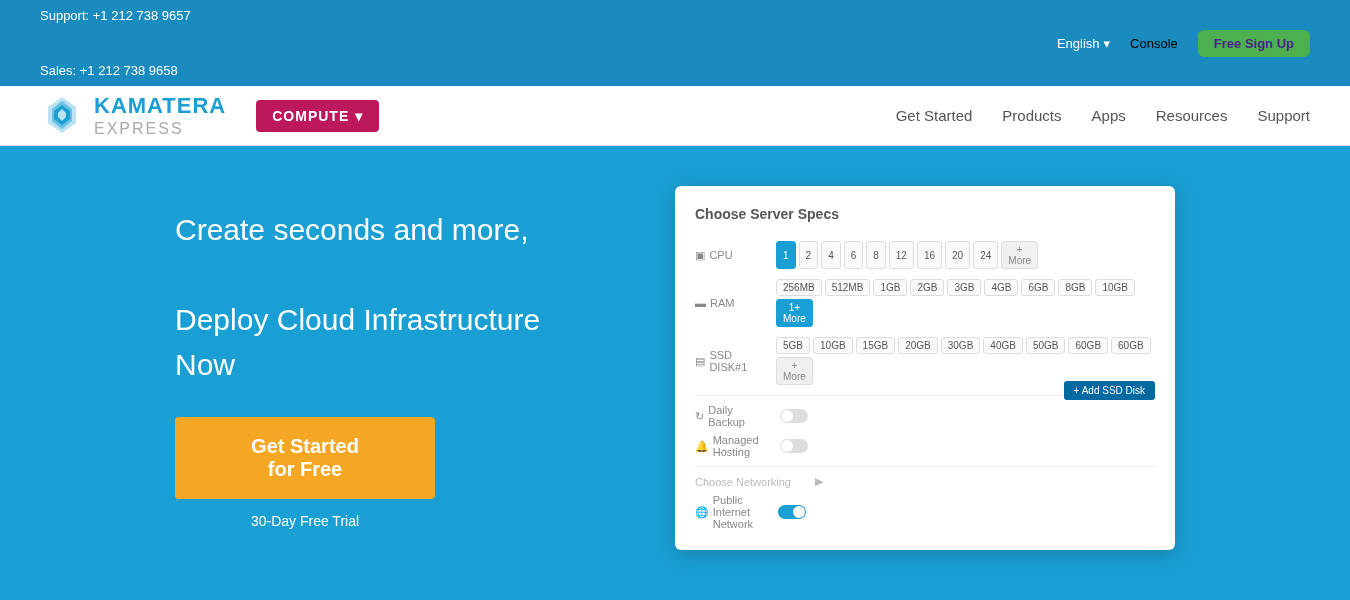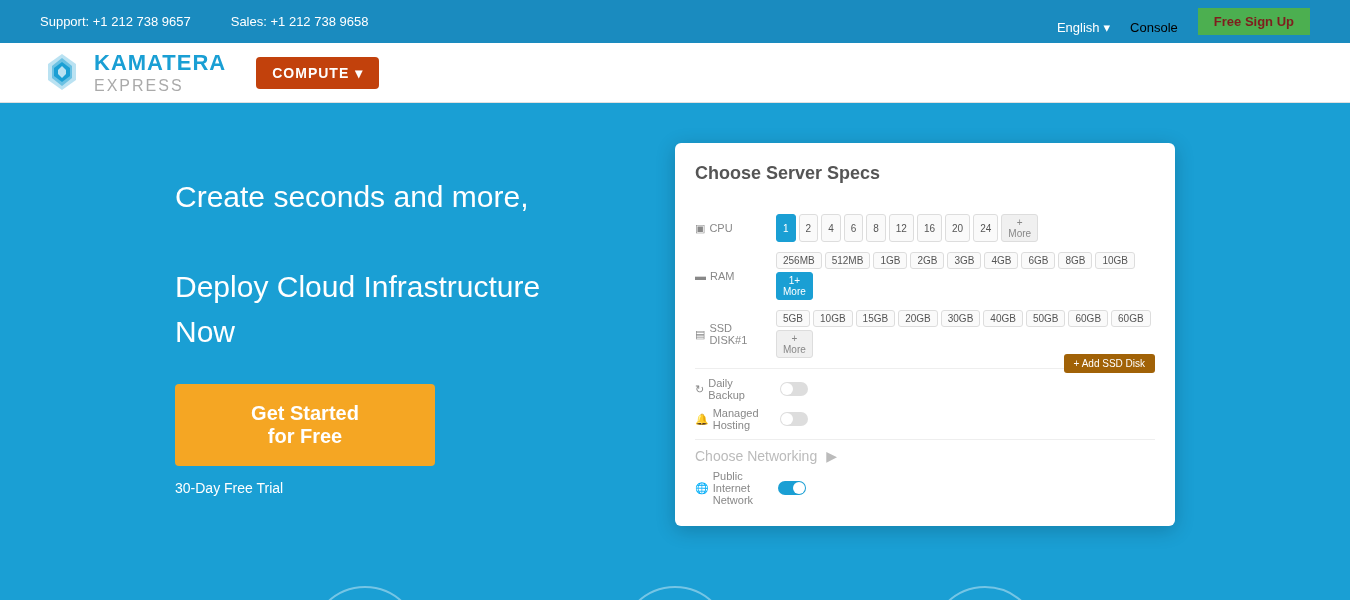--- a/index.html
+++ b/index.html
@@ -8,97 +8,97 @@
     
     .top-bar {
       background: #1a8bbf;
       display: flex;
       align-items: center;
       justify-content: space-between;
       padding: 8px 40px;
       font-size: 13px;
       color: #fff;
     }
-    .top-bar-left { display: flex; gap: 40px; }
-    .top-bar-right { display: flex; align-items: flex-end; gap: 20px; margin-left: 33px; }
+    .top-bar-left { display: flex; gap: 40px; flex-direction: column; }
+    .top-bar-right { display: flex; align-items: center; gap: 20px; margin-left: 33px; }
     .lang-btn {
       background: transparent; border: none; color: #fff; font-size: 13px; cursor: pointer; display: flex; align-items: center; gap: 4px;
     }
     .console-link { color: #000000; text-decoration: none; font-size: 13px; }
     .free-signup-btn {
-      background: #4caf50; color: #7f1d1d; border: none; padding: 6px 16px; border-radius: 0; font-size: 13px; cursor: pointer; font-weight: bold;
+      background: #4caf50; color: #4c1d95; border: none; padding: 6px 16px; border-radius: 6px; font-size: 13px; cursor: pointer; font-weight: bold;
     }
 
     
     .navbar {
       background: #fff;
       display: flex;
       align-items: center;
       padding: 0 40px;
       height: 60px;
       border-bottom: 1px solid #e0e0e0;
     }
     .logo-area { display: flex; align-items: center; gap: 10px; margin-right: 20px; }
     .logo-text { display: flex; flex-direction: column; line-height: 1.2; }
     .logo-name { font-size: 22px; font-weight: bold; color: #1a9fd4; letter-spacing: 1px; text-align: right; }
     .logo-sub { font-size: 16px; color: #aaa; letter-spacing: 2px; }
     .compute-dropdown {
-      background: #c2410c; color: #fff; border: none; padding: 8px 16px; border-radius: 4px; font-size: 14px; font-weight: bold; cursor: pointer; display: flex; gap: 6px; letter-spacing: 1px; margin-left: 10px;
+      background: #be185d; color: #fff; border: none; padding: 8px 16px; border-radius: 4px; font-size: 14px; font-weight: bold; cursor: pointer; display: flex; gap: 6px; letter-spacing: 1px; margin-left: 10px;
     }
     .nav-links { margin-left: auto; display: flex; align-items: center; gap: 30px; }
     .nav-link { color: #555; text-decoration: none; font-size: 15px; cursor: pointer; }
 
     
     .hero {
       background: #1a9fd4;
       display: flex;
       align-items: center;
       justify-content: center;
       padding: 40px 60px;
       gap: 80px;
       min-height: 380px;
     }
     .hero-text { color: #fff; flex: 1; max-width: 420px; }
     .hero-title { font-size: 30px; font-weight: 300; line-height: 1.5; margin-bottom: 30px; }
     .cta-btn {
       background: #f5a623; color: #fff; border: none; padding: 18px 60px; border-radius: 4px; font-size: 20px; cursor: pointer; display: block; text-align: center; width: 100%; max-width: 260px; font-weight: bold;
     }
-    .trial-text { color: #fff; font-size: 14px; margin-top: 14px; max-width: 260px; }
+    .trial-text { color: #fff; font-size: 14px; margin-top: 14px; text-align: center; max-width: 260px; }
 
     
     .config-panel {
       background: #fff;
       border-radius: 6px;
       padding: 20px;
       width: 500px;
       box-shadow: 0 4px 20px rgba(0,0,0,0.2);
       flex-shrink: 0;
     }
-    .panel-title { font-size: 18px; color: #555; margin-bottom: 30px; font-weight: 600; }
+    .panel-title { font-size: 14px; color: #555; margin-bottom: 19px; font-weight: 600; }
     .spec-row { display: flex; align-items: center; margin-bottom: 10px; gap: 6px; }
     .spec-label { font-size: 11px; color: #888; width: 75px; flex-shrink: 0; display: flex; align-items: center; gap: 4px; }
     .spec-options { display: flex; flex-wrap: wrap; gap: 3px; }
     .spec-opt {
       border: 1px solid #ddd; border-radius: 3px; padding: 2px 6px; font-size: 10px; color: #555; cursor: pointer; background: #fafafa;
     }
     .spec-opt.selected { background: #1a9fd4; color: #fff; border-color: #1a9fd4; }
     .spec-opt.more { background: #f0f0f0; color: #888; }
     .spec-opt.more-teal { background: #1a9fd4; color: #fff; border-color: #1a9fd4; }
     .divider-line { border: none; border-top: 1px solid #eee; margin: 8px 0; }
     .toggle-row { display: flex; align-items: center; gap: 10px; margin-bottom: 6px; }
     .toggle-label { font-size: 11px; color: #888; display: flex; align-items: center; gap: 4px; }
     .toggle { width: 28px; height: 14px; background: #ddd; border-radius: 7px; position: relative; cursor: pointer; }
     .toggle.on { background: #1a9fd4; }
     .toggle::after { content: ''; position: absolute; width: 12px; height: 12px; background: #fff; border-radius: 50%; top: 1px; left: 1px; transition: left 0.2s; }
     .toggle.on::after { left: 15px; }
-    .choose-networking { font-size: 14px; color: #bbb; border-top: 1px solid #eee; padding-top: 8px; margin-top: 8px; display: flex; align-items: center; gap: 9px; }
+    .choose-networking { font-size: 11px; color: #bbb; border-top: 1px solid #eee; padding-top: 8px; margin-top: 8px; display: flex; align-items: center; gap: 24px; }
     .networking-arrow { color: #bbb; }
     .public-internet-row { display: flex; align-items: center; gap: 8px; margin-top: 6px; }
     .public-label { font-size: 11px; color: #888; display: flex; align-items: center; gap: 4px; }
-    .add-ssd-btn { background: #a16207; color: #fff; border: none; border-radius: 3px; padding: 4px 10px; font-size: 10px; cursor: pointer; float: right; margin-top: -14px; }
+    .add-ssd-btn { background: #0369a1; color: #fff; border: none; border-radius: 3px; padding: 4px 10px; font-size: 10px; cursor: pointer; float: right; margin-top: -14px; }
 
     
     .bottom-section {
       background: #1a9fd4;
       padding: 20px 40px 0;
       display: flex;
       justify-content: center;
       gap: 200px;
     }
     .bottom-circle {
@@ -136,20 +136,27 @@
     </svg>
     <div class="logo-text">
       <span class="logo-name">KAMATERA</span>
       <span class="logo-sub">EXPRESS</span>
     </div>
   </div>
   <button class="compute-dropdown">
     <span>COMPUTE</span>
     <span>▾</span>
   </button>
+  <nav class="nav-links">
+    <a href="#" class="nav-link">Get Started</a>
+    <a href="#" class="nav-link">Products</a>
+    <a href="#" class="nav-link">Apps</a>
+    <a href="#" class="nav-link">Resources</a>
+    <a href="#" class="nav-link">Support</a>
+  </nav>
 </nav>
 
 <div class="hero">
   <div class="hero-text">
     <div class="hero-title">
       <span>Create seconds and more,</span><br>
       <br>
       <span>Deploy Cloud Infrastructure Now</span>
     </div>
     <button class="cta-btn">Get Started for Free</button>

